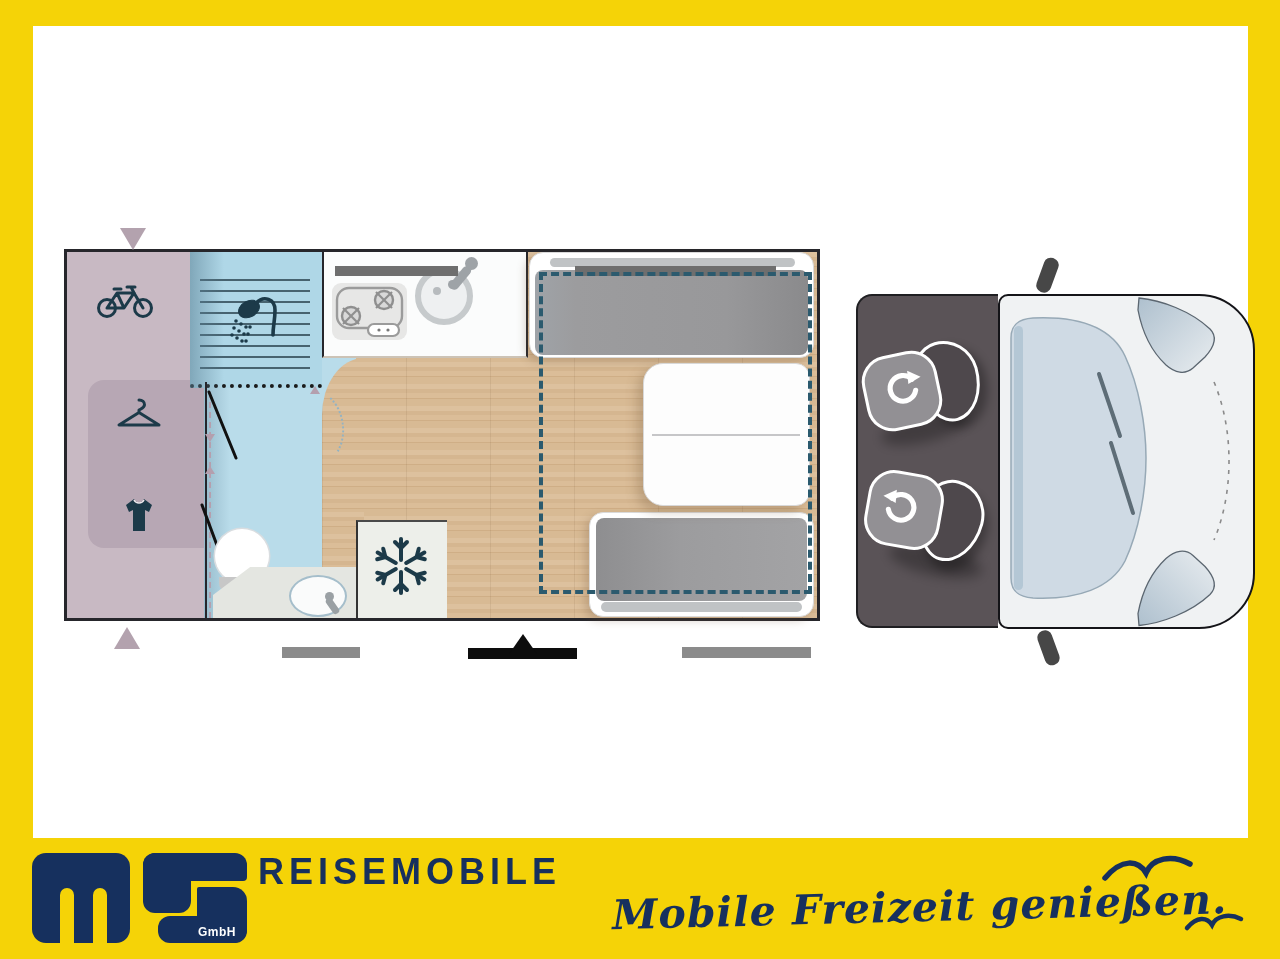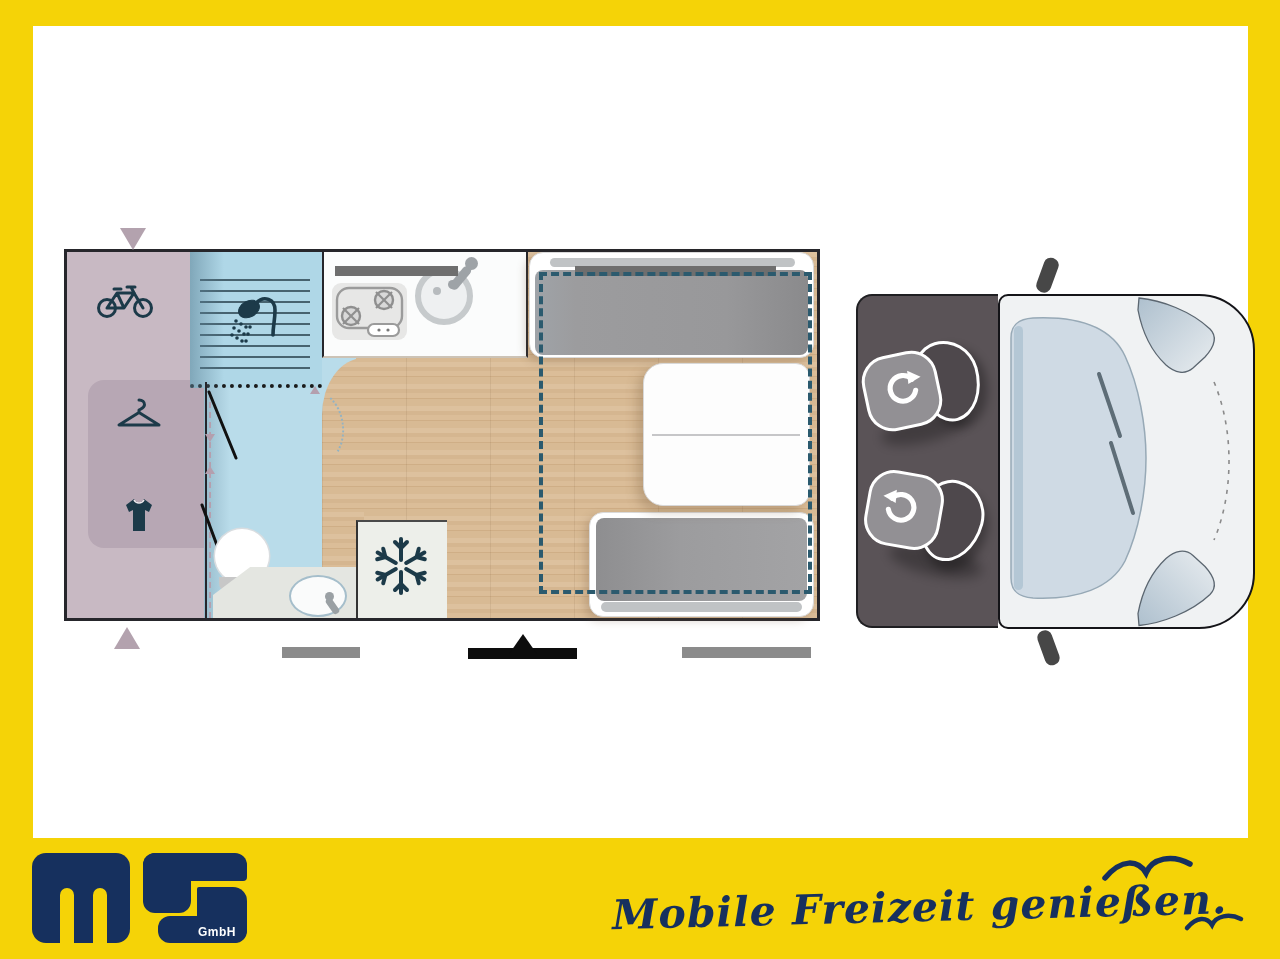--- a/index.html
+++ b/index.html
@@ -274,20 +274,21 @@
 
   <div class="abs navy" id="logo-m"></div>
   <div class="abs m-slot" style="left:60px"></div>
   <div class="abs m-slot" style="left:93px"></div>
   <div class="abs s-part" style="left:143px;top:853px;width:104px;height:28px;border-radius:12px 12px 4px 2px"></div>
   <div class="abs s-part" style="left:143px;top:853px;width:48px;height:60px;border-radius:12px 0 12px 12px"></div>
   <div class="abs s-part" style="left:197px;top:887px;width:50px;height:56px;border-radius:2px 14px 14px 2px"></div>
   <div class="abs s-part" style="left:158px;top:916px;width:89px;height:27px;border-radius:12px 4px 12px 12px"></div>
   <div class="abs" id="gmbh">GmbH</div>
 
+  <div class="abs" id="wordmark">REISEMOBILE</div>
   <div class="abs" id="tagline">Mobile Freizeit genießen.</div>
 
   <svg class="abs" style="left:1100px;top:848px" width="95" height="42" viewBox="0 0 95 42">
     <path d="M5,30 C22,10 38,12 46,25 C52,10 72,6 90,16" stroke="#16305E" stroke-width="5.5" fill="none" stroke-linecap="round"></path>
   </svg>
   <svg class="abs" style="left:1183px;top:908px" width="62" height="30" viewBox="0 0 62 30">
     <path d="M4,20 C14,8 24,9 29,17 C33,8 46,5 58,11" stroke="#16305E" stroke-width="4.5" fill="none" stroke-linecap="round"></path>
   </svg>
 </div>
 

